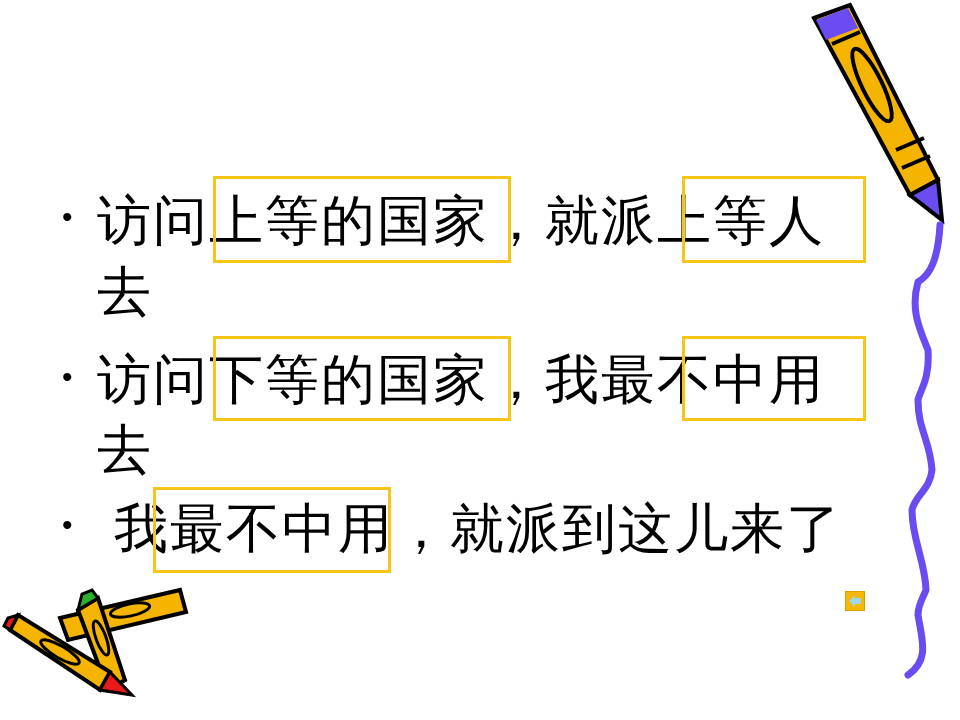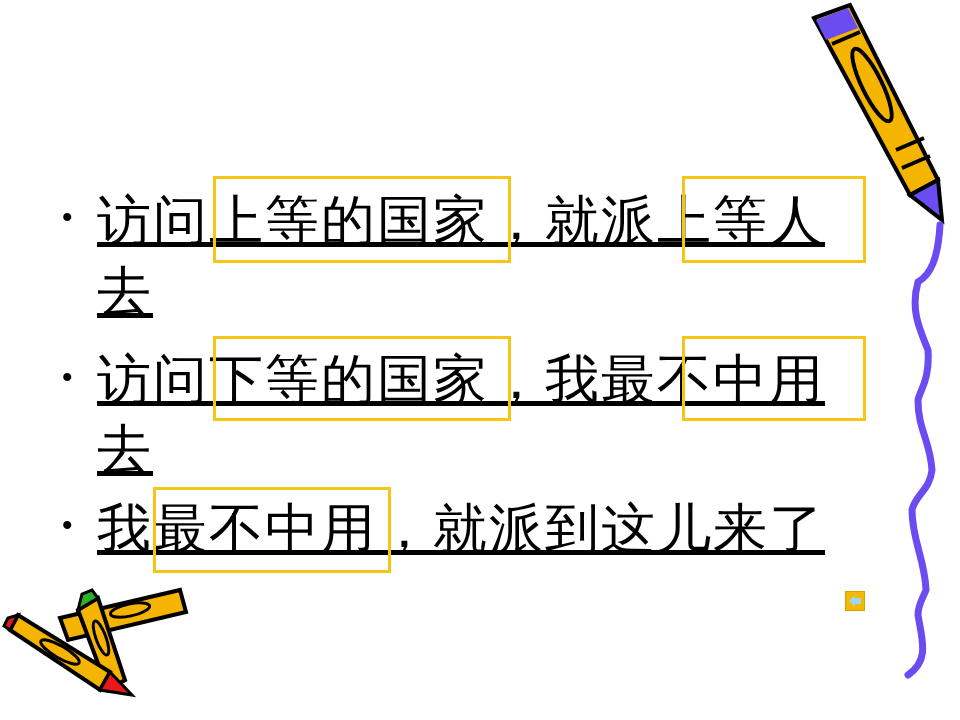--- a/index.html
+++ b/index.html
@@ -1,18 +1,18 @@
 <!DOCTYPE html>
 <html><head>
 <meta charset="utf-8">
 <style>
   html,body{margin:0;padding:0;}
   body{width:960px;height:720px;background:#ffffff;position:relative;overflow:hidden;
        font-family:"DejaVu Serif","Liberation Serif",serif;color:#000;}
-  .line{position:absolute;font-size:54px;line-height:60px;white-space:nowrap;letter-spacing:2px;text-decoration:underline;}
+  .line{position:absolute;font-size:54px;line-height:60px;white-space:nowrap;letter-spacing:2px;}
   .bullet{position:absolute;left:62px;font-size:30px;font-family:"Liberation Sans",sans-serif;}
   .hbox{position:absolute;border:3px solid #f5c518;box-sizing:border-box;}
   .deco{position:absolute;}
   .nav-btn{position:absolute;left:845px;top:591px;width:20px;height:20px;background:#f5b800;
            border:1px solid #d9a000;box-sizing:border-box;cursor:pointer;}
 </style>
 </head>
 <body>
 
 <span class="bullet" style="top:200px">•</span>
@@ -21,21 +21,21 @@
 <div class="hbox" style="left:213px;top:176px;width:298px;height:87px"></div>
 <div class="hbox" style="left:682px;top:176px;width:184px;height:87px"></div>
 
 <span class="bullet" style="top:360px">•</span>
 <div class="line" style="left:97px;top:350px">访问下等的国家，我最不中用</div>
 <div class="line" style="left:97px;top:420px">去</div>
 <div class="hbox" style="left:213px;top:336px;width:298px;height:85px"></div>
 <div class="hbox" style="left:682px;top:336px;width:184px;height:85px"></div>
 
 <span class="bullet" style="top:508px">•</span>
-<div class="line" style="left:97px;top:499px">我最不中用，就派到这儿来了</div>
+<div class="line" style="left:114px;top:499px">我最不中用，就派到这儿来了</div>
 <div class="hbox" style="left:153px;top:487px;width:238px;height:86px"></div>
 
 <svg class="deco" style="left:810px;top:0" width="150" height="230" viewBox="0 0 150 230">
   <polygon points="4,18 40,5 128,180 100,195" fill="#f5b400" stroke="#000" stroke-width="4"></polygon>
   <polygon points="6,20 38,8 48,28 16,40" fill="#6a4cf0"></polygon>
   <polygon points="100,195 128,180 132,220" fill="#6a4cf0" stroke="#000" stroke-width="4"></polygon>
   <ellipse cx="62" cy="85" rx="10" ry="40" transform="rotate(-26 62 85)" fill="none" stroke="#000" stroke-width="4"></ellipse>
   <line x1="22" y1="44" x2="50" y2="32" stroke="#000" stroke-width="4"></line>
   <line x1="86" y1="150" x2="114" y2="138" stroke="#000" stroke-width="4"></line>
   <line x1="92" y1="168" x2="120" y2="156" stroke="#000" stroke-width="4"></line>

